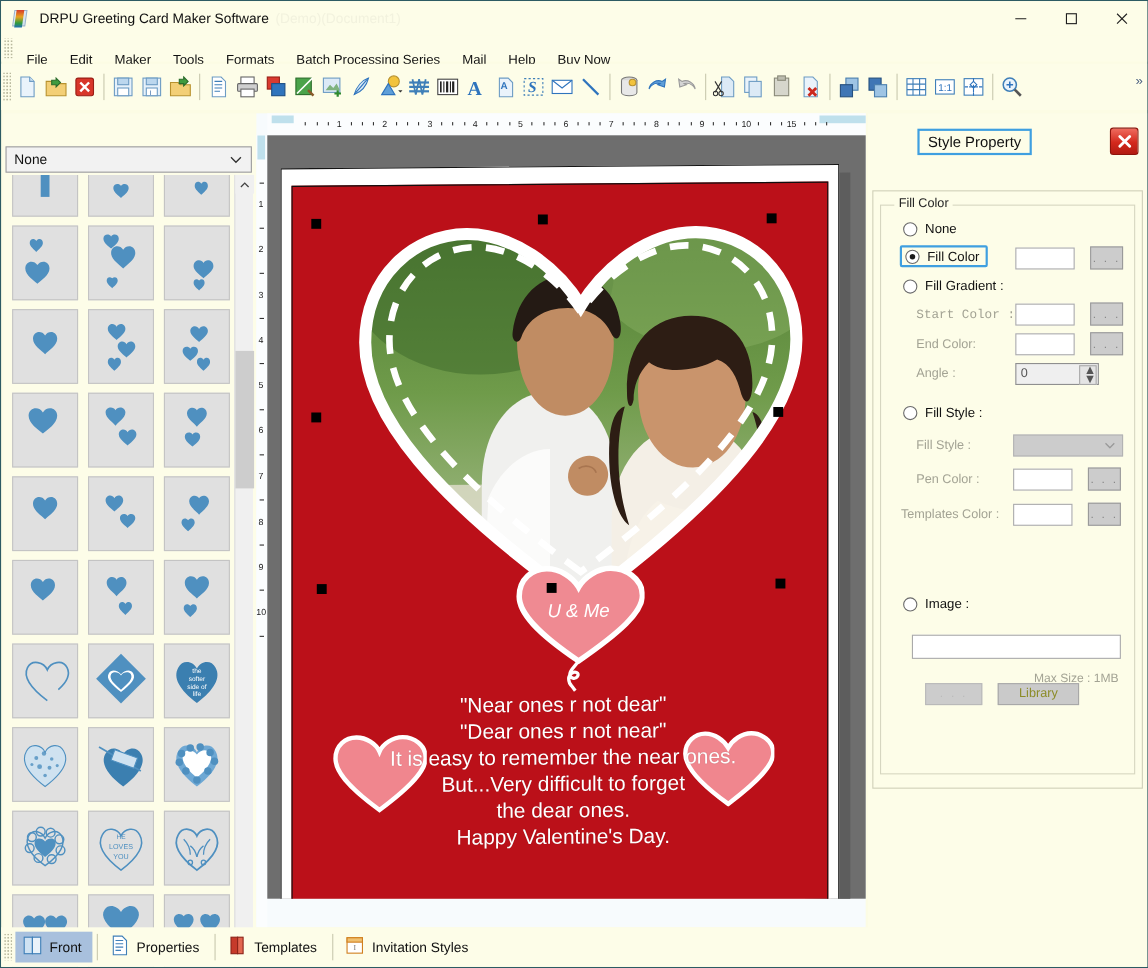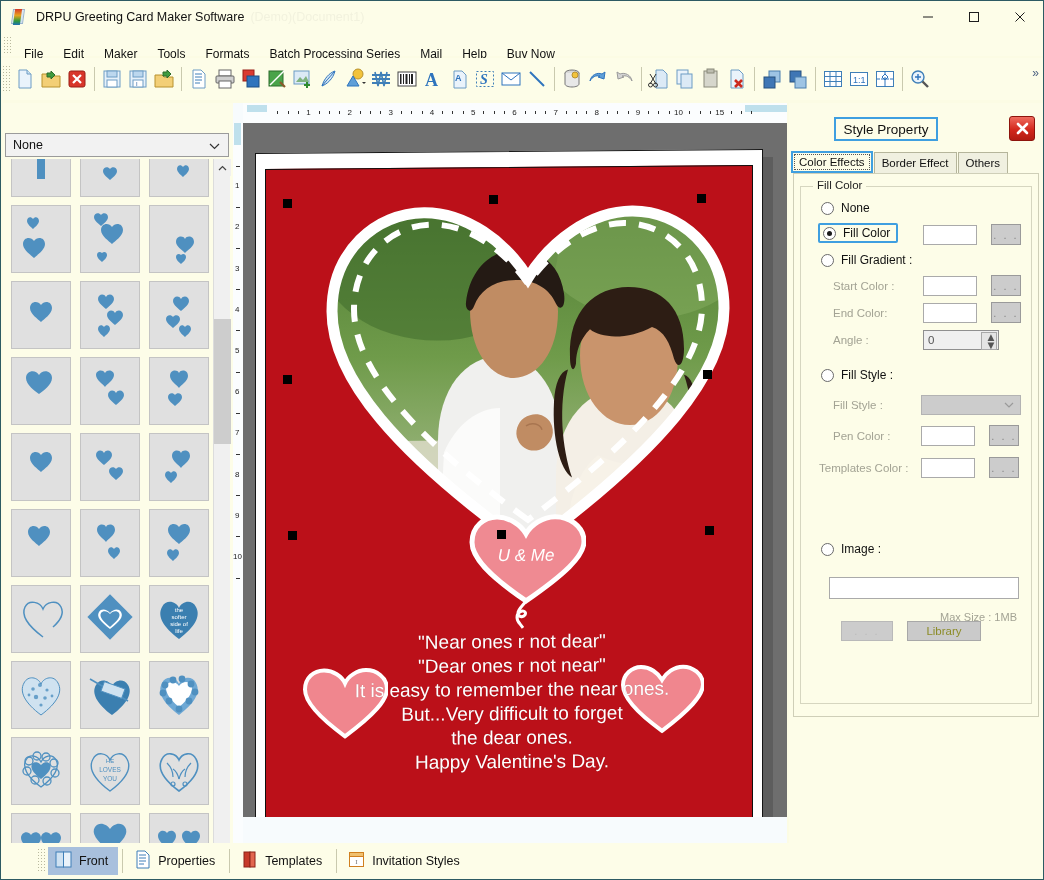--- a/index.html
+++ b/index.html
@@ -236,21 +236,21 @@
   #browsebtn { position: absolute; left: 40px; top: 434px; width: 52px; height: 20px;
                background: #cccccc; border: 1px solid #b9b9b9; font-size: 11px; color: #bbb;
                display: flex; align-items: center; justify-content: center; letter-spacing: 2px; }
   #librarybtn { position: absolute; left: 106px; top: 434px; width: 74px; height: 20px;
                 background: #cacaca; border: 1px solid #a8a8a8; font-size: 11.5px; color: #8c8c28;
                 display: flex; align-items: center; justify-content: center; }
 
   
   #statusbar {
     position: absolute; left: 0; bottom: 0; width: 1042px; height: 36px;
-    background: #fdfde8; display: flex; align-items: center; padding-left: 34px;
+    background: #fdfde8; display: flex; align-items: center;
   }
   #statusbar .grip { width: 7px; height: 24px; margin-left: 3px; margin-right: 3px;
     background-image: radial-gradient(#b9b99e 0.6px, transparent 0.7px);
     background-size: 3px 3px; background-position: 2px 2px; }
   .sbtn { display: flex; align-items: center; gap: 6px; padding: 4px 10px 4px 6px;
           font-size: 12.5px; color: #111; height: 28px; }
   .sbtn.active { background: #a8c0dd; }
   .sbsep { width: 1px; height: 24px; background: #c9c9ae; margin: 0 4px; }
   #brandbar {
     position: absolute; right: 2px; bottom: 2px; width: 380px; height: 32px;
@@ -993,25 +993,20 @@
   </div>
 
   <div id="rightpanel">
     <div id="sp-title">Style Property</div>
     <div id="sp-close">
       <svg width="15" height="15" viewBox="0 0 15 15">
           <path d="M3 3l9 9M12 3l-9 9" stroke="#ffffff" stroke-width="2.6" stroke-linecap="round"></path>
         </svg>
     </div>
 
-    <div id="sp-tabs">
-      <div class="rtab active">Color Effects</div>
-      <div class="rtab">Border Effect</div>
-      <div class="rtab">Others</div>
-    </div>
 
     <div id="sp-body">
       <div id="fillgroup">
         <div id="fillgroup-label">Fill Color</div>
 
         <div class="radio-row" style="left:20px; top:14px;">
           <span class="radio"></span>
           <span class="radio-lbl">None</span>
         </div>
 
@@ -1020,21 +1015,21 @@
           <span class="radio-lbl">Fill Color</span>
         </div>
         <div class="colorbox" style="left:122px; top:38px;"></div>
         <div class="dotbtn" style="left:190px; top:37px;">. . .</div>
 
         <div class="radio-row" style="left:20px; top:66px;">
           <span class="radio"></span>
           <span class="radio-lbl">Fill Gradient :</span>
         </div>
 
-        <div class="fld-lbl" style="left:32px; top:93px;">Start Color :</div>
+        <div class="fld-lbl" style="left:32px; top:93px;font-family:Liberation Mono, monospace;">Start Color :</div>
         <div class="colorbox" style="left:122px; top:89px;"></div>
         <div class="dotbtn" style="left:190px; top:88px;">. . .</div>
 
         <div class="fld-lbl" style="left:32px; top:120px;">End Color:</div>
         <div class="colorbox" style="left:122px; top:116px;"></div>
         <div class="dotbtn" style="left:190px; top:115px;">. . .</div>
 
         <div class="fld-lbl" style="left:32px; top:147px;">Angle :</div>
         <div class="spin" style="left:122px; top:143px;">
           <span>0</span>

